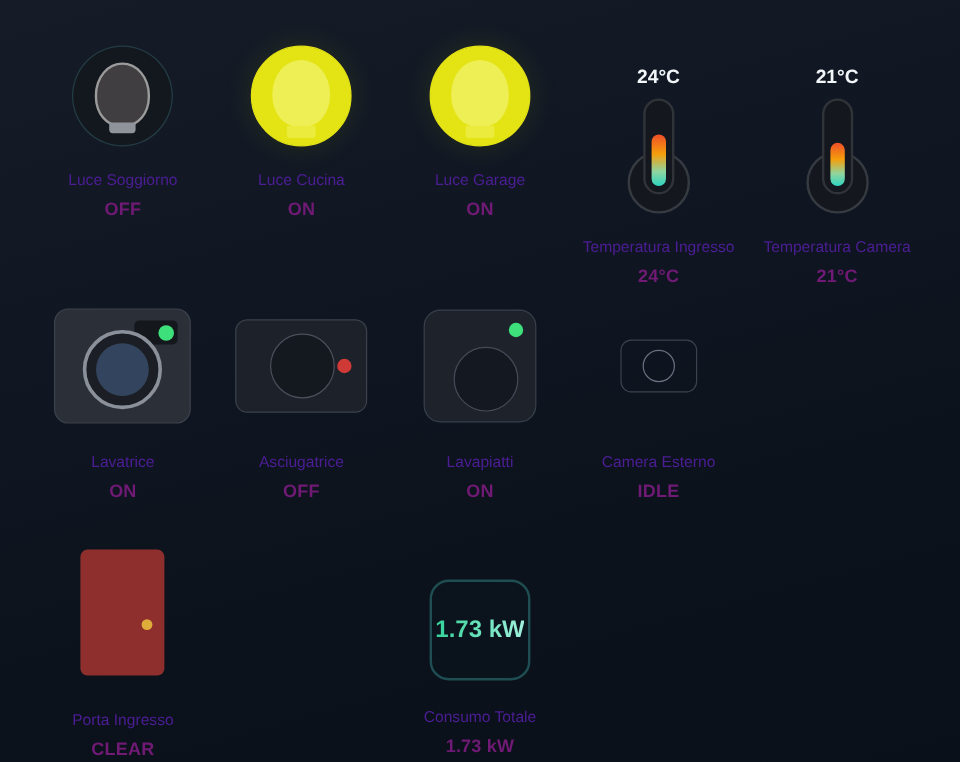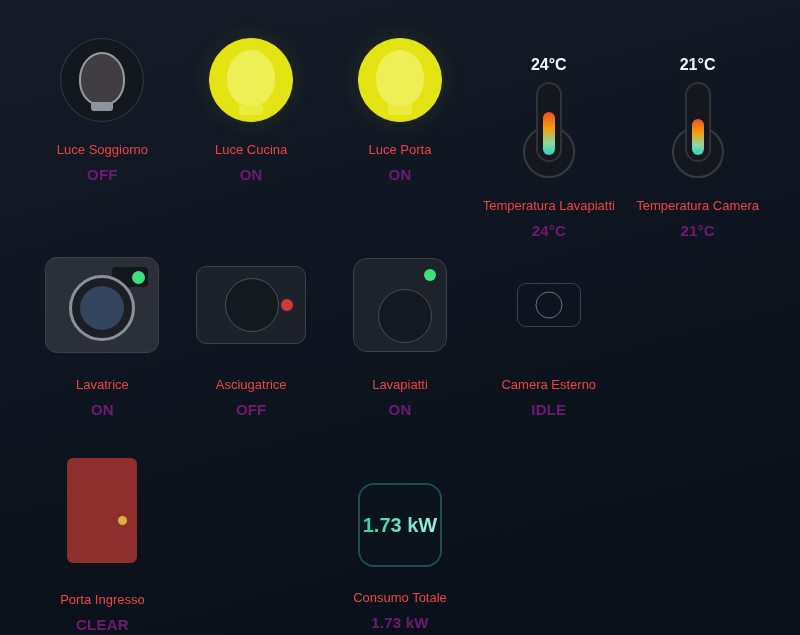--- a/index.html
+++ b/index.html
@@ -7,21 +7,21 @@
     width:800px;height:635px;overflow:hidden;
     background:linear-gradient(165deg,#151c27 0%,#101723 35%,#0b121b 70%,#091019 100%);
     font-family:"Liberation Sans","DejaVu Sans",sans-serif;
     -webkit-font-smoothing:antialiased;
   }
   .row{display:grid;grid-template-columns:repeat(5,1fr);padding:0 28px;}
   .row1{padding-top:38px;}
   .row2{margin-top:14px;}
   .row3{margin-top:40px;}
   .tile{display:flex;flex-direction:column;align-items:center;text-align:center;cursor:pointer;}
-  .label{font-size:13px;color:#ef4444;line-height:16px;margin-top:20px;}
+  .label{font-size:13px;color:#4c1d95;line-height:16px;margin-top:20px;}
   .state{font-size:15px;font-weight:700;color:#701a75;margin-top:8px;letter-spacing:.2px;}
 
   
   .bulb-circle{position:relative;width:82px;height:82px;border-radius:50%;flex:0 0 auto;}
   .bulb-circle.off{background:#13181f;border:1px solid rgba(77,150,160,.30);}
   .bulb-circle.on{background:#e4e414;border:1px solid #e4e414;box-shadow:0 0 26px rgba(228,228,20,.10);}
   .bulb-glass{position:absolute;left:50%;top:13px;transform:translateX(-50%);
     width:42px;height:50px;border-radius:50% 50% 46% 46%;}
   .off .bulb-glass{background:#403e40;border:2px solid #9b9b9b;}
   .on .bulb-glass{background:#eeee55;width:48px;height:56px;top:11px;}
@@ -103,33 +103,33 @@
     </div>
     <div class="label">Luce Cucina</div>
     <div class="state">ON</div>
   </div>
 
   <div class="tile">
     <div class="bulb-circle on">
       <div class="bulb-glass"></div>
       <div class="bulb-base"></div>
     </div>
-    <div class="label">Luce Porta</div>
+    <div class="label">Luce Garage</div>
     <div class="state">ON</div>
   </div>
 
   <div class="tile therm-tile">
     <div class="temp-value">24°C</div>
     <div class="therm">
       <div class="therm-bulb"></div>
       <div class="therm-tube">
         <div class="therm-fill" style="height: 57%;"></div>
       </div>
     </div>
-    <div class="label">Temperatura Lavapiatti</div>
+    <div class="label">Temperatura Ingresso</div>
     <div class="state">24°C</div>
   </div>
 
   <div class="tile therm-tile">
     <div class="temp-value">21°C</div>
     <div class="therm">
       <div class="therm-bulb"></div>
       <div class="therm-tube">
         <div class="therm-fill" style="height: 47%;"></div>
       </div>

